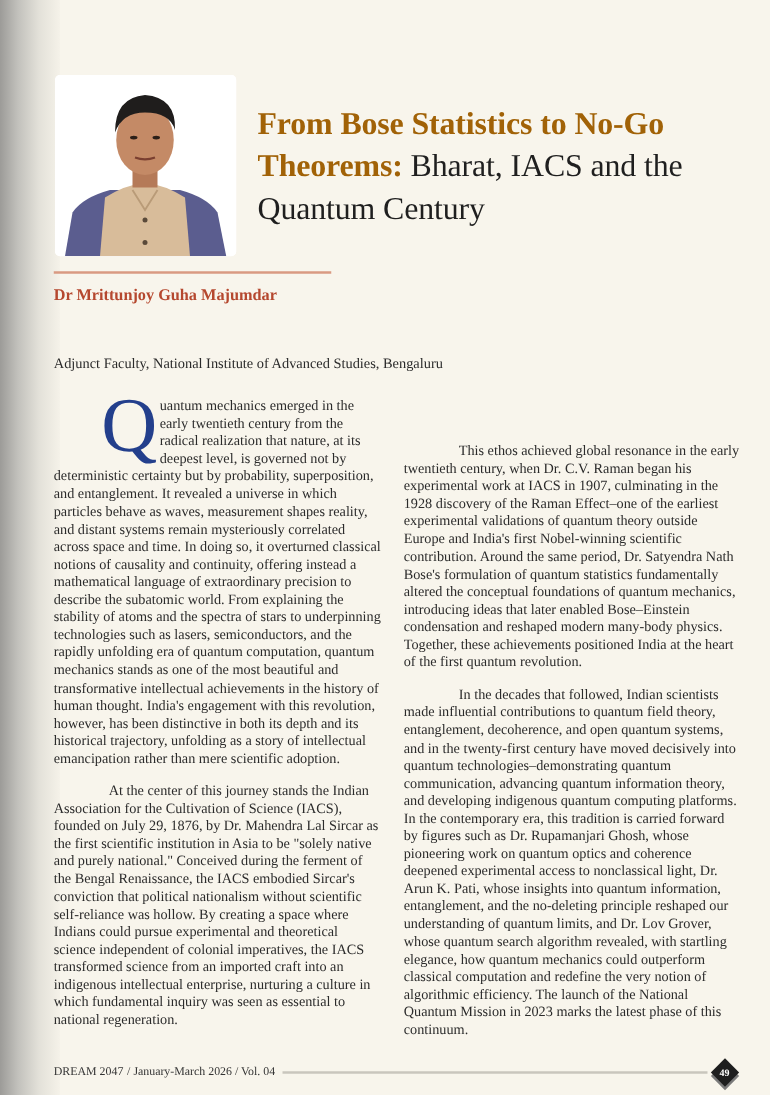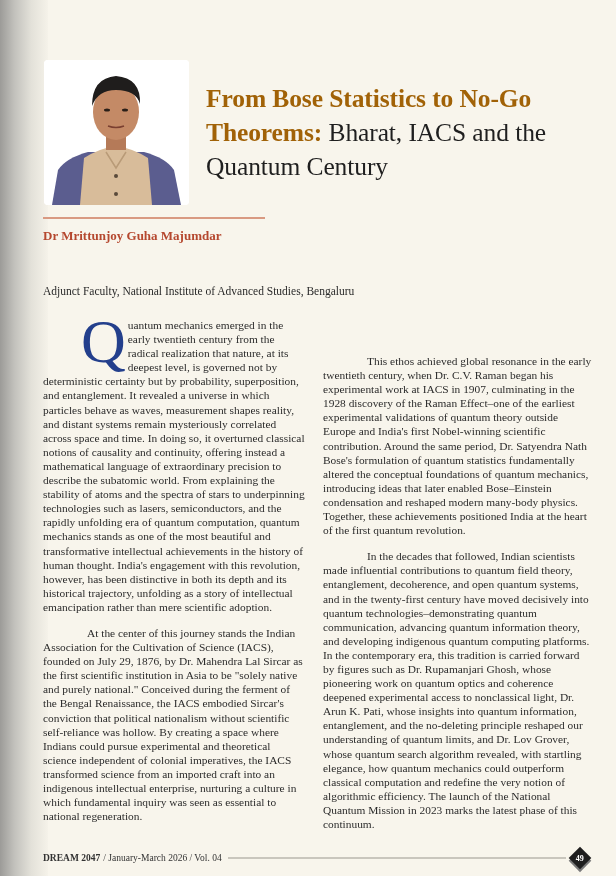--- a/index.html
+++ b/index.html
@@ -46,21 +46,21 @@
     .col p.indent { text-indent: 44px; }
     .dropcap {
       float: left; font-size: 62px; line-height: 46px; color: #233f8c;
       margin: 0 2px 0 38px; height: 44px;
     }
     .footer {
       position: absolute; left: 43px; top: 848px; width: 545px; height: 20px;
       display: flex; align-items: center;
       font-size: 9.5px; color: #333;
     }
-    .footer .brand { font-weight: bold; margin-right: 3px; }
+    .footer .brand { font-weight: normal; margin-right: 3px; }
     .footer .line { flex: 1; height: 2px; background: #c9c6bd; margin: 0 6px; }
     .page-badge {
       width: 16px; height: 16px; background: #1e1e1e; transform: rotate(45deg);
       display: flex; align-items: center; justify-content: center;
       box-shadow: 2px 2px 0 #7a7a7a;
     }
     .page-badge span {
       transform: rotate(-45deg); color: #fff; font-size: 8px; font-weight: bold;
     }
   </style>

